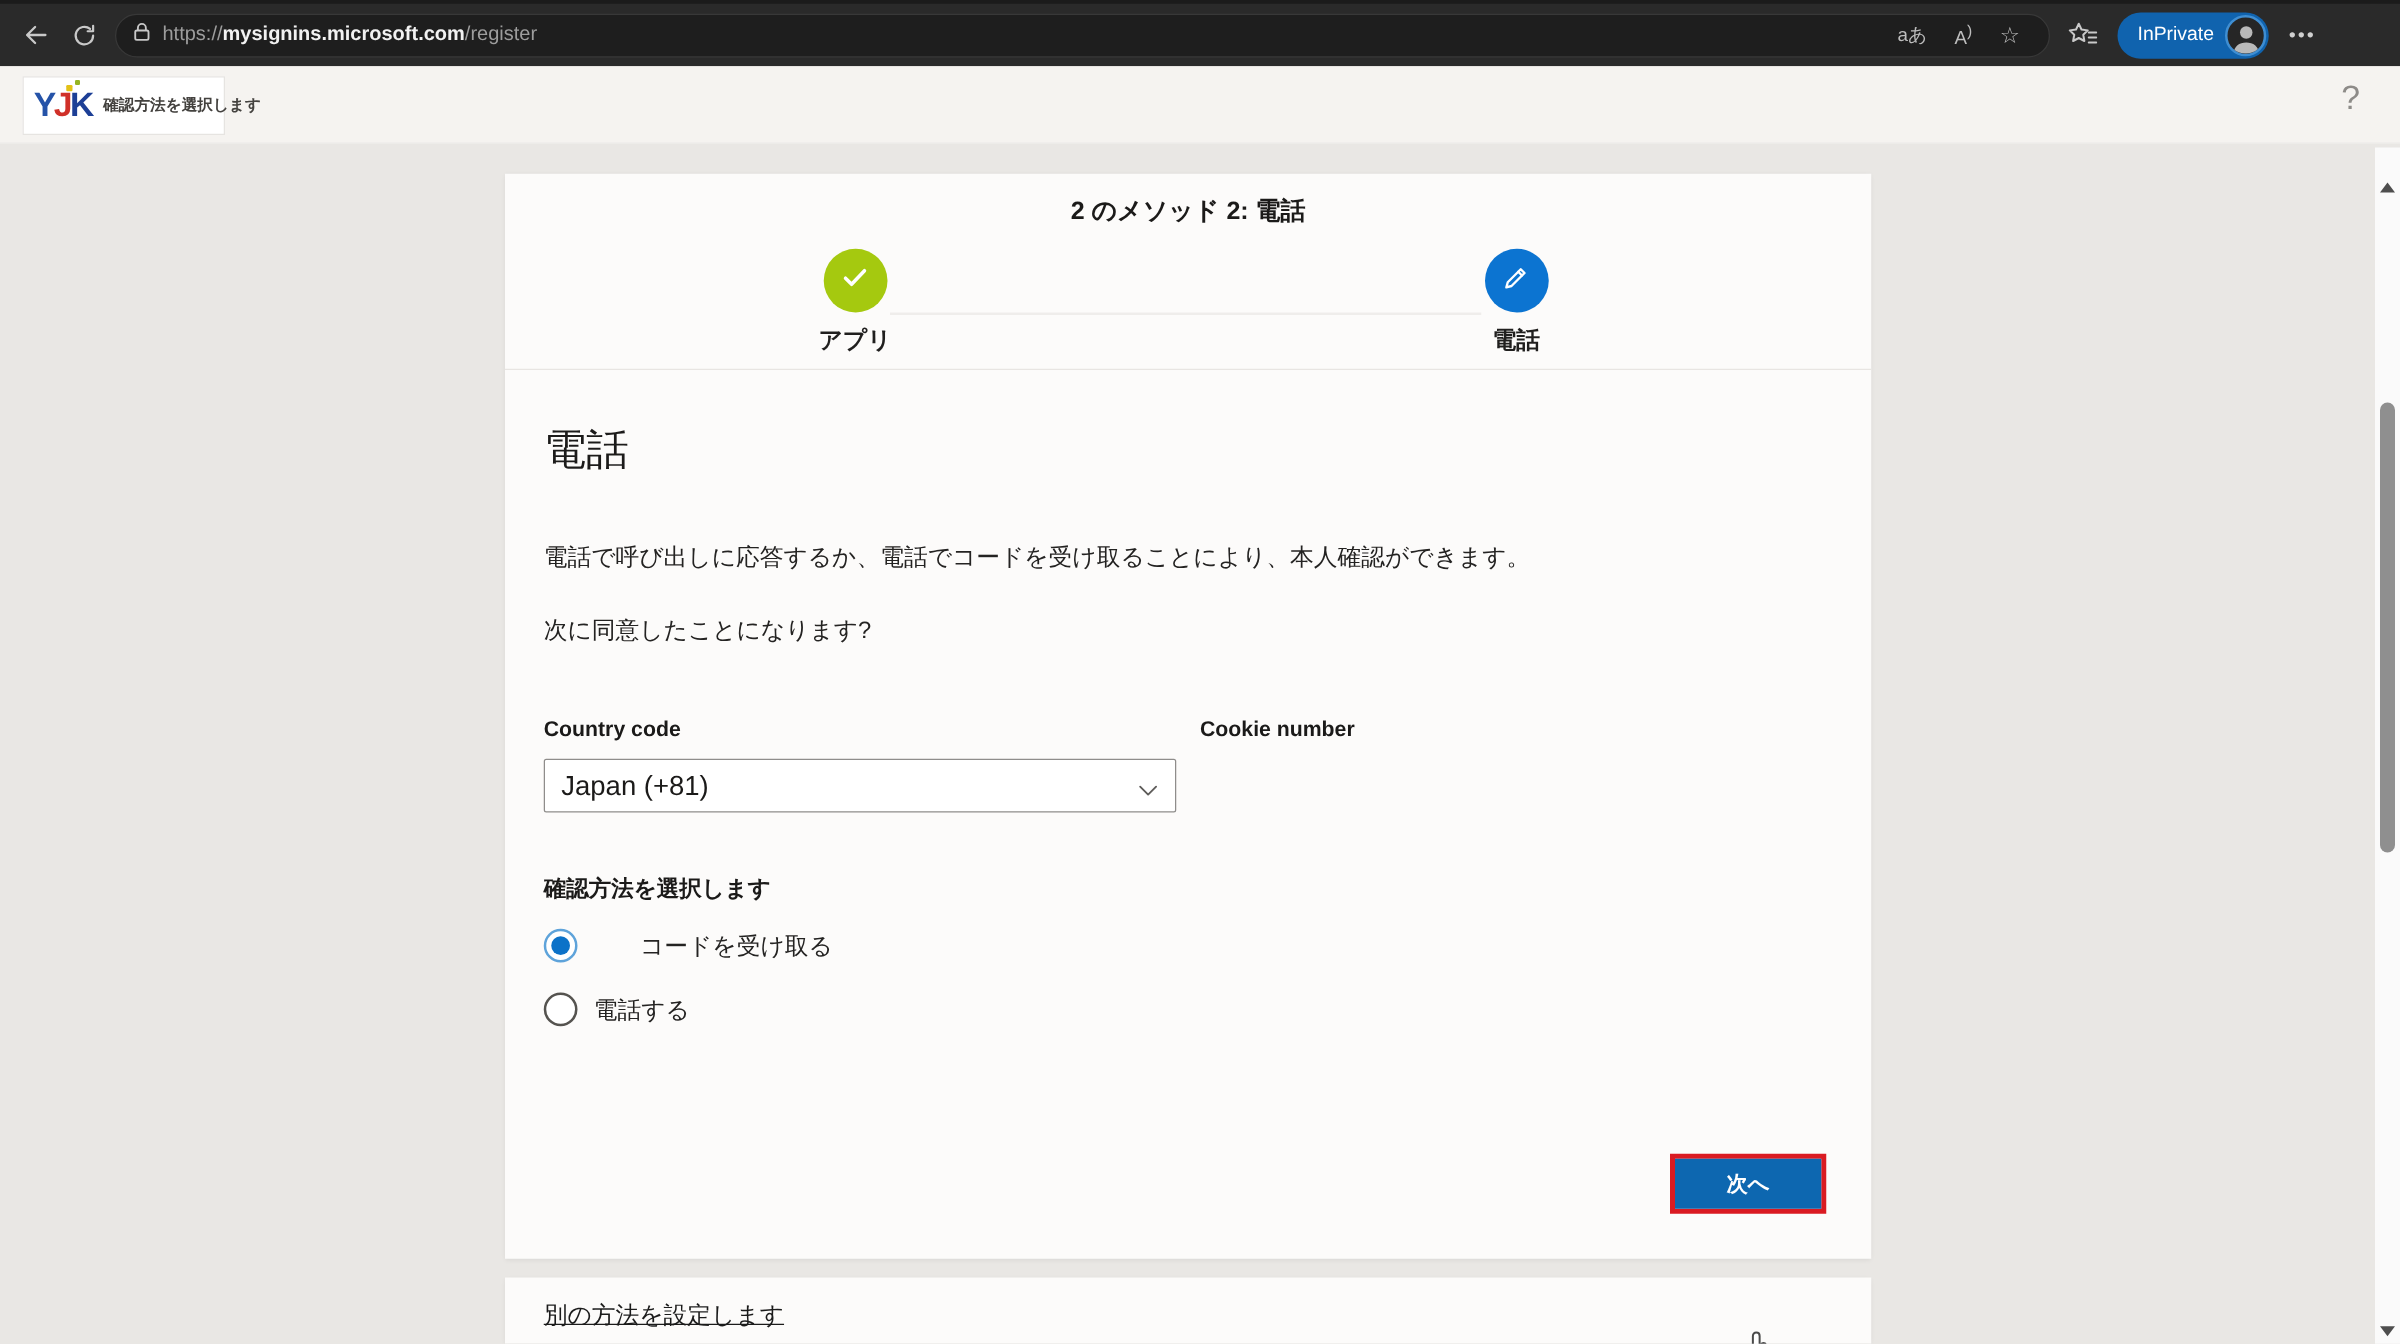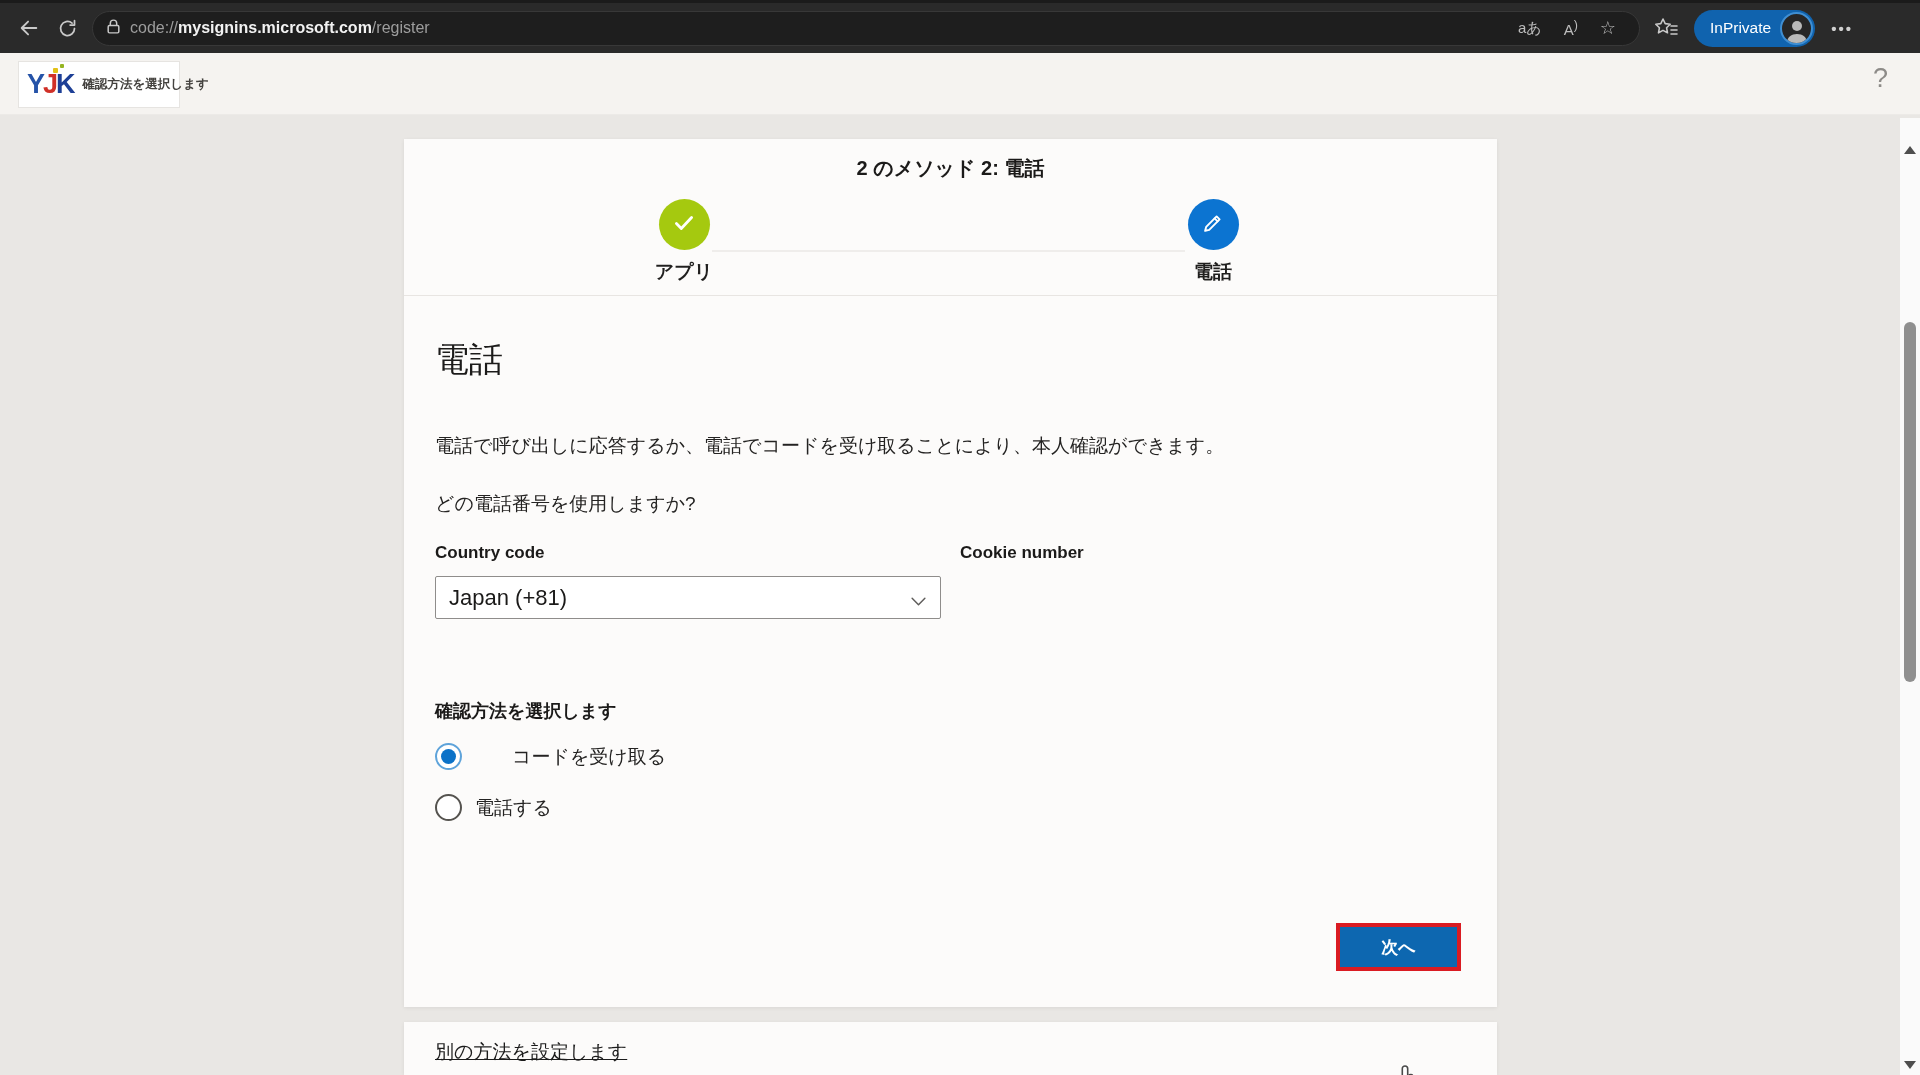--- a/index.html
+++ b/index.html
@@ -56,21 +56,21 @@
   .step-circle.done { background:#a5c90f; }
   .step-circle.current { background:#0c74d1; cursor:pointer; }
   .step-label { margin-top:9px; font-size:19px; color:#201f1e;font-weight:bold; }
   .step-connector { position:absolute; top:111px; left:308px; width:473px; height:2px; background:#efedeb; }
   .wizard-divider { position:absolute; top:156px; left:0; width:100%; height:1px; background:#e8e5e2; }
 
   .main-heading { position:absolute; top:198px; left:31px; font-size:34px; font-weight:400; color:#1c1b1a; }
   .desc-1 { position:absolute; top:294px; left:31px; font-size:19px; color:#242322; }
   .desc-2 { position:absolute; top:352px; left:31px; font-size:19px; color:#242322; }
 
-  .form-row { position:absolute; top:404px; left:31px; width:1031px; display:flex; gap:19px; }
+  .form-row { position:absolute; top:435px; left:31px; width:1031px; display:flex; gap:19px; }
   .form-col { flex:1 1 0; }
   .field-label { font-size:17px; font-weight:700; color:#1b1a19; margin-bottom:13px; }
   .select-box { position:relative; height:43px; background:#ffffff; border:1px solid #8f8d8b;
                 border-radius:2px; display:flex; align-items:center; padding:0 38px 0 13px;
                 font-size:22px; color:#1b1a19; cursor:pointer; }
   .select-chevron { position:absolute; right:13px; top:13px; }
   .text-input { position:relative; height:43px; background:#ffffff; border:2px solid #0f6fc8;
                 border-radius:2px; display:flex; align-items:center; padding:0 13px;
                 font-size:17px; color:#1b1a19; cursor:text; }
   .caret { display:inline-block; width:1.5px; height:21px; background:#1b1b1b; margin-left:1px; }
@@ -127,21 +127,21 @@
         <path d="M20 3v5h-5" fill="none" stroke="#c9c9c9" stroke-width="2" stroke-linecap="round" stroke-linejoin="round"></path>
       </svg>
   </div>
   <div class="url-pill">
     <span>
       <svg width="17" height="17" viewBox="0 0 16 16">
           <rect x="3" y="7" width="10" height="7" rx="1.2" fill="none" stroke="#c8c8c8" stroke-width="1.4"></rect>
           <path d="M5 7V5a3 3 0 0 1 6 0v2" fill="none" stroke="#c8c8c8" stroke-width="1.4"></path>
         </svg>
     </span>
-    <span class="url-text"><span>code://</span><span class="domain">mysignins.microsoft.com</span><span>/register</span></span>
+    <span class="url-text"><span>https://</span><span class="domain">mysignins.microsoft.com</span><span>/register</span></span>
     <span class="pill-spacer"></span>
     <span class="pill-icon">aあ</span>
     <span class="pill-icon"><span>A</span><sup>)</sup></span>
     <span class="pill-icon star-icon">☆</span>
   </div>
   <div class="chrome-right">
     <span class="collections-icon">
       <svg width="24" height="22" viewBox="0 0 24 22">
           <path d="M9 2l2.2 4.6 5 .7-3.6 3.5.9 5L9 13.4 4.5 15.8l.9-5L1.8 7.3l5-.7z" fill="none" stroke="#c9c9c9" stroke-width="1.6" stroke-linejoin="round"></path>
           <path d="M17 9h6M17 13h6M17 17h6" stroke="#c9c9c9" stroke-width="1.6" stroke-linecap="round"></path>
@@ -198,21 +198,21 @@
             </svg>
         </span>
       </div>
       <div class="step-label">電話</div>
     </div>
 
     <div class="wizard-divider"></div>
 
     <h1 class="main-heading">電話</h1>
     <p class="desc-1">電話で呼び出しに応答するか、電話でコードを受け取ることにより、本人確認ができます。</p>
-    <p class="desc-2">どの電話番号を使用しますか?</p>
+    <p class="desc-2">次に同意したことになります?</p>
 
     <div class="form-row">
       <div class="form-col">
         <div class="field-label">Country code</div>
         <div class="select-box">
           <span>Japan (+81)</span>
           <span class="select-chevron">
             <svg width="17" height="17" viewBox="0 0 16 16">
                 <path d="M2 5l6 6 6-6" fill="none" stroke="#5f5d5b" stroke-width="1.4" stroke-linecap="round" stroke-linejoin="round"></path>
               </svg>

